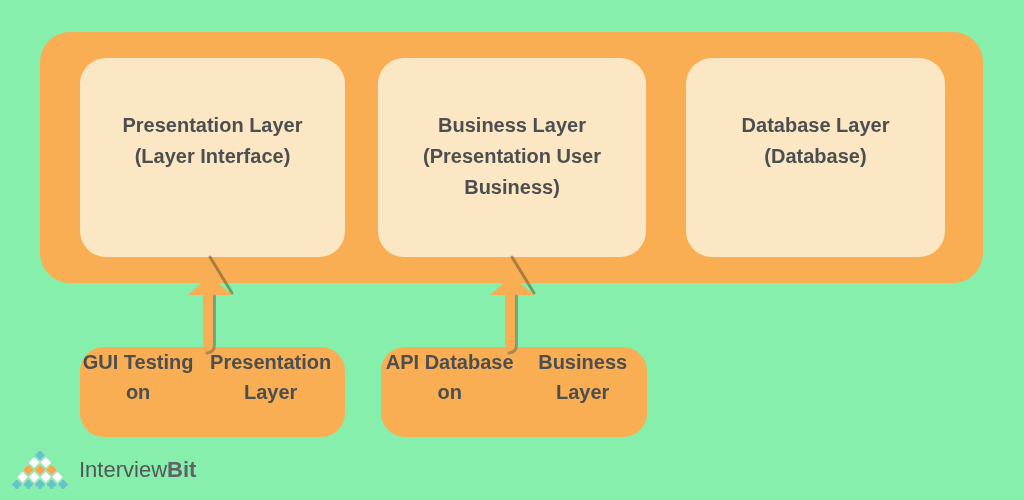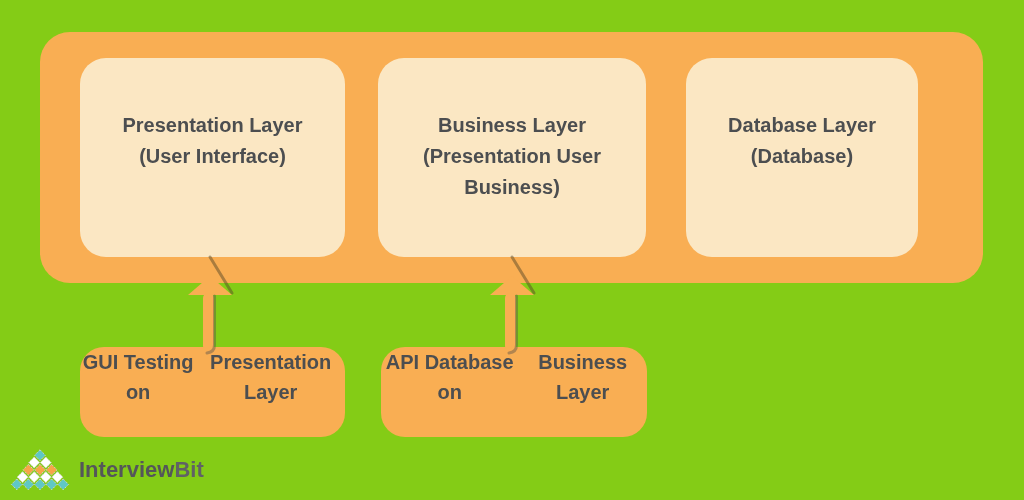--- a/index.html
+++ b/index.html
@@ -1,56 +1,56 @@
 <!DOCTYPE html>
 <html style="--orange: #F9AE53; --cream: #FBE7C3; --boxText: #4C4E50; --teal: #5FC8C5; --logoOrange: #F7A649; --logoTextDark: #54565A; --logoTextLight: #606265;"><head>
 <meta charset="utf-8">
 <style>
   html,body { margin:0; padding:0; background:#ffffff; font-family:"Liberation Sans",sans-serif; }
-  .canvas { position:relative; width:1024px; height:500px; background:#84cc16; overflow:hidden; }
+  .canvas { position:relative; width:1024px; height:500px; background:#86efac; overflow:hidden; }
 
   .container { position:absolute; left:40px; top:32px; width:943px; height:251px;
                background:var(--orange); border-radius:30px; }
 
   .layer-box { position:absolute; top:26px; height:199px; background:var(--cream);
                border-radius:26px; box-sizing:border-box; padding-top:52px; text-align:center;
                color:var(--boxText); font-size:20px; font-weight:700; line-height:31px; }
   .layer-box.b1 { left:40px;  width:265px; }
   .layer-box.b2 { left:338px; width:268px; }
-  .layer-box.b3 { left:646px; width:232px; }
+  .layer-box.b3 { left:646px; width:259px; }
 
   .test-box { position:absolute; top:347px; height:90px; background:var(--orange);
               border-radius:24px; display:flex; justify-content:center;
               text-align:center; color:var(--boxText); font-size:20px; font-weight:700; line-height:30px; }
   .test-box.t1 { left:80px;  width:265px; }
   .test-box.t2 { left:381px; width:266px; }
 
   .connector { position:absolute; top:250px; width:60px; height:110px; }
   .connector.c1 { left:183px; }
   .connector.c2 { left:485px; }
   .pen    { stroke:rgba(92,74,40,0.5); stroke-width:3; stroke-linecap:round; }
   .head   { fill:var(--orange); }
   .stem   { fill:var(--orange); }
   .shadow { stroke:rgba(90,85,75,0.45); stroke-width:3; fill:none; stroke-linecap:round; }
 
   .logo { position:absolute; left:10px; top:449px; display:flex; align-items:center; }
   .logo-pyramid { width:60px; height:42px; }
   .logo-text { font-size:22px; margin-left:9px; white-space:nowrap; }
-  .brand-bold  { font-weight:700; color:var(--logoTextDark);margin-top:7px; }
+  .brand-bold  { font-weight:400; color:var(--logoTextDark);margin-top:7px; }
   .brand-light { font-weight:700; color:var(--logoTextLight); }
 </style>
 </head>
 <body>
 
 <div class="canvas">
 
   <div class="container">
     <div class="layer-box b1">
       <div>Presentation Layer</div>
-      <div>(User Interface)</div>
+      <div>(Layer Interface)</div>
     </div>
     <div class="layer-box b2">
       <div>Business Layer</div>
       <div>(Presentation User</div>
       <div>Business)</div>
     </div>
     <div class="layer-box b3">
       <div>Database Layer</div>
       <div>(Database)</div>
     </div>

